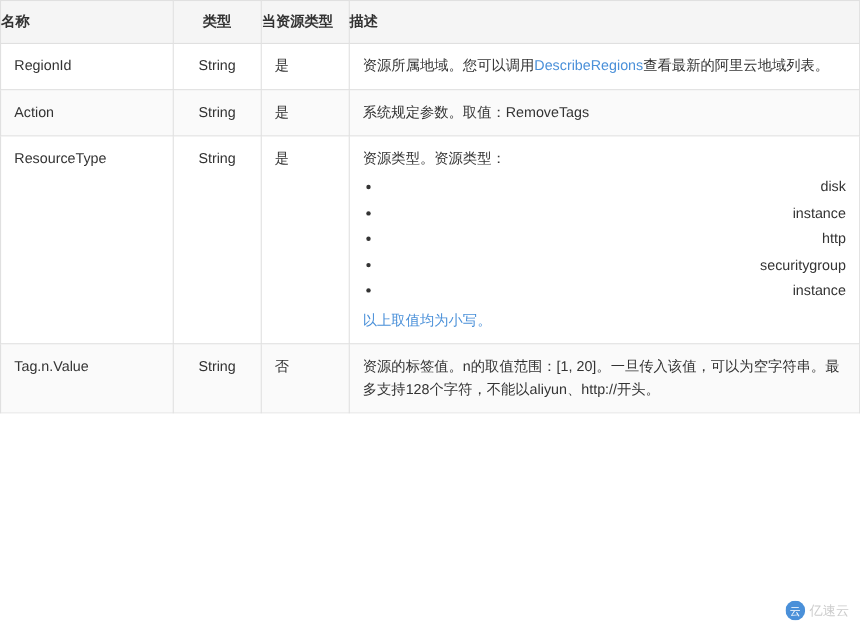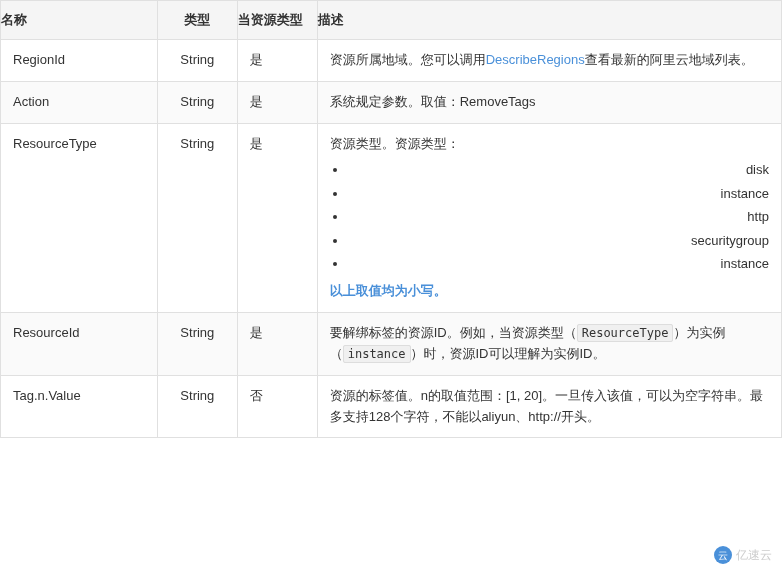--- a/index.html
+++ b/index.html
@@ -107,28 +107,22 @@
         <td class="col-required">是</td>
         <td class="col-desc">
           <p>资源类型。资源类型：</p>
           <ul class="bullet-list">
             <li>disk</li>
             <li>instance</li>
             <li>http</li>
             <li>securitygroup</li>
             <li>instance</li>
           </ul>
-          <p class="note-blue" style="margin-top: 6px; font-weight: bold;">以上取值均为小写。</p>
+          <p class="note-blue" style="margin-top: 6px;">以上取值均为小写。</p>
         </td>
-      </tr>
-      <tr>
-        <td class="col-name">ResourceId</td>
-        <td class="col-type">String</td>
-        <td class="col-required">是</td>
-        <td class="col-desc"><span>要解绑标签的资源ID。例如，当资源类型（</span><code class="inline-code">ResourceType</code><span>）为实例（</span><code class="inline-code">instance</code><span>）时，资源ID可以理解为实例ID。</span></td>
       </tr>
       <tr>
         <td class="col-name">Tag.n.Value</td>
         <td class="col-type">String</td>
         <td class="col-required">否</td>
         <td class="col-desc">资源的标签值。n的取值范围：[1, 20]。一旦传入该值，可以为空字符串。最多支持128个字符，不能以aliyun、http://开头。</td>
       </tr>
     </tbody>
 </table>
 

